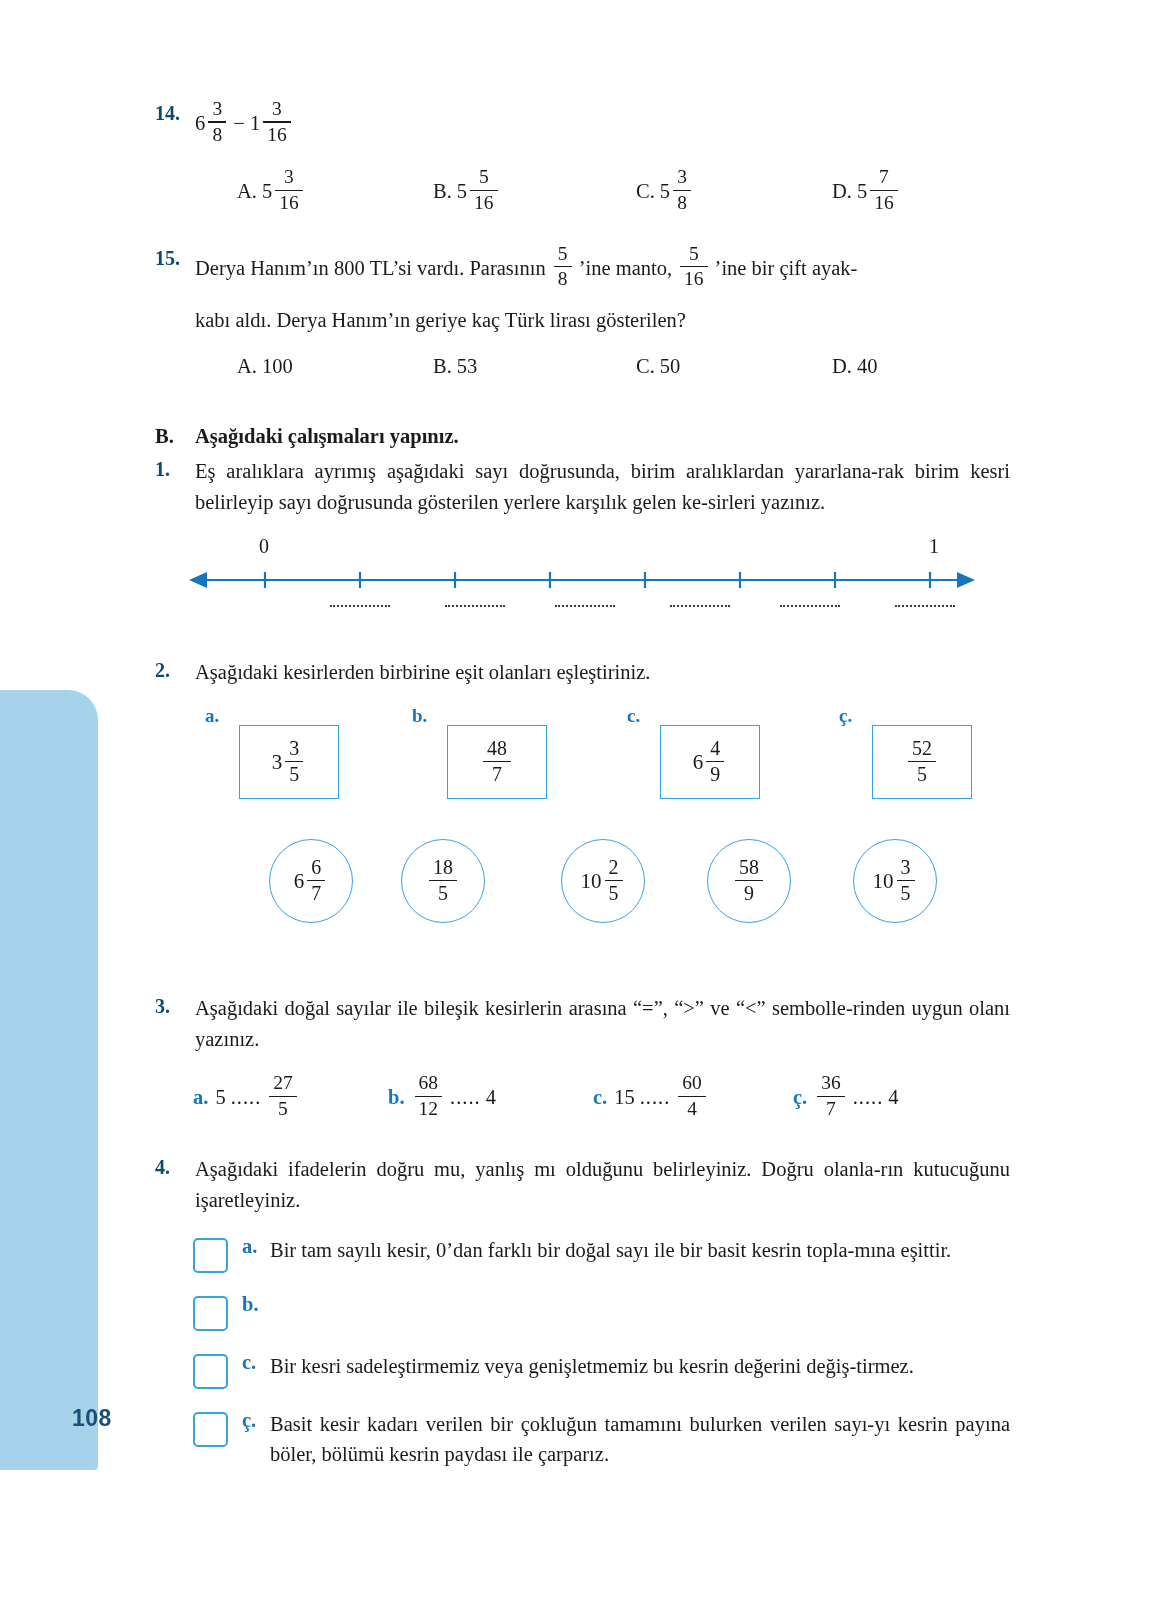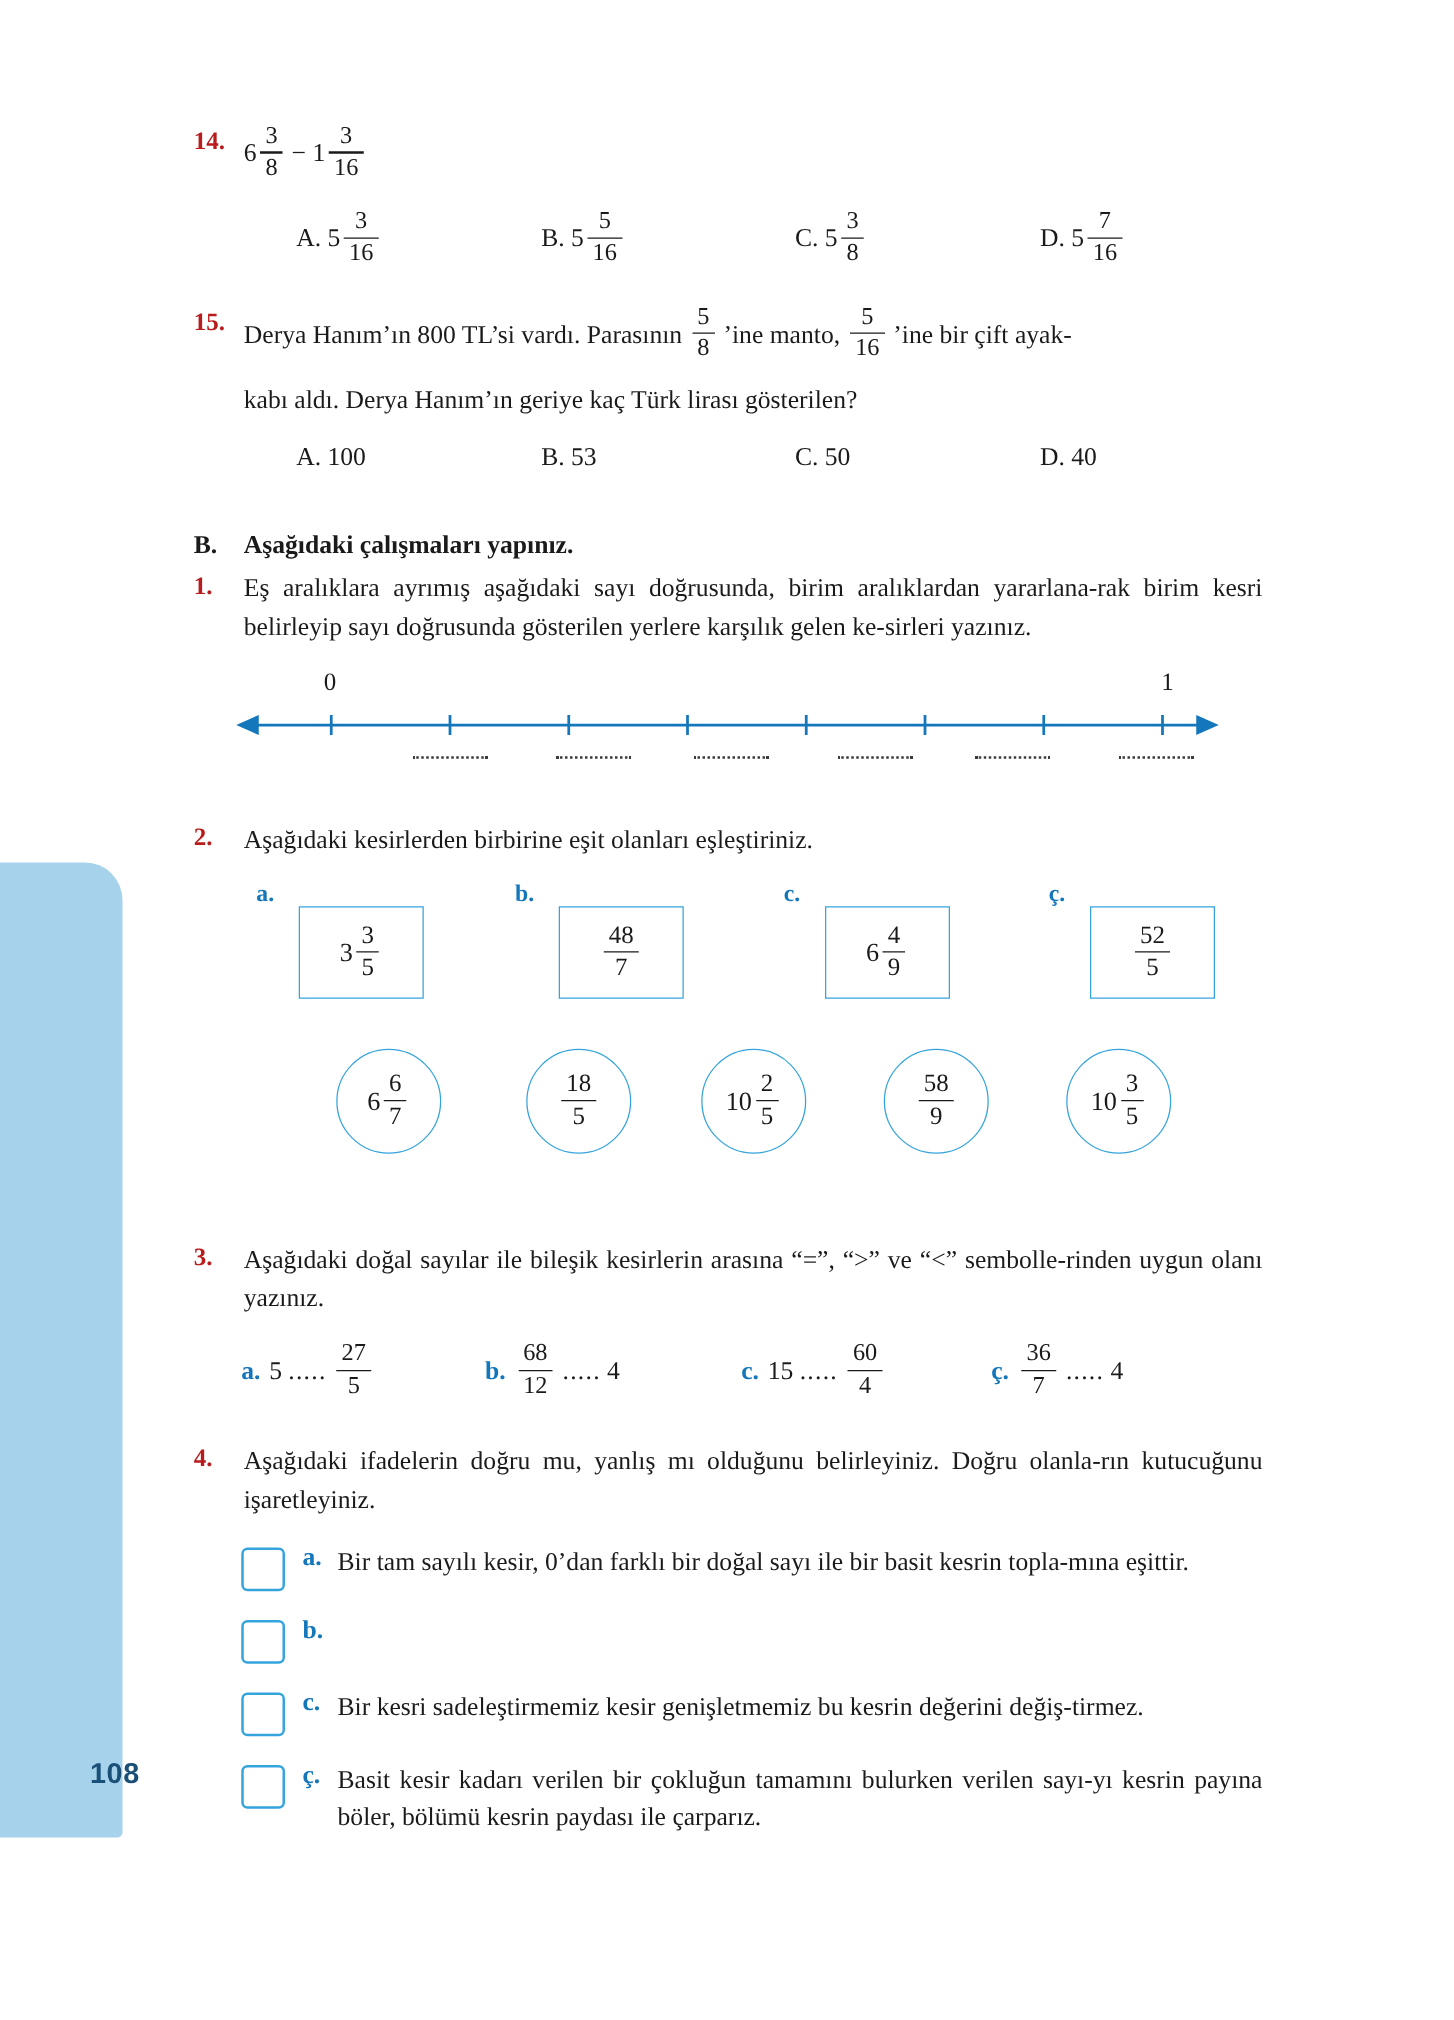--- a/index.html
+++ b/index.html
@@ -44,21 +44,21 @@
 
   .content {
     position: absolute;
     left: 155px;
     top: 100px;
     width: 855px;
   }
 
   
   .qnum {
-    color: #b91c1c;
+    color: #0c4a6e;
     font-weight: bold;
     font-family: "Liberation Serif", serif;
   }
   .row {
     display: flex;
     align-items: flex-start;
   }
   .num-col {
     width: 40px;
     flex: 0 0 40px;
@@ -495,21 +495,21 @@
         <div class="circ" style="left:92px">
           <span class="mixed">
             <span>6</span>
             <span class="frac">
               <span class="n">6</span>
               <span class="bar"></span>
               <span class="d">7</span>
             </span>
           </span>
         </div>
-        <div class="circ" style="left:244px">
+        <div class="circ" style="left:224px">
           <span class="mixed">
             <span class="frac">
               <span class="n">18</span>
               <span class="bar"></span>
               <span class="d">5</span>
             </span>
           </span>
         </div>
         <div class="circ" style="left:384px">
           <span class="mixed">
@@ -609,21 +609,21 @@
       </div>
 
       <div class="stmt">
         <div class="chk"></div>
         <div class="stmt-lbl">b.</div>
       </div>
 
       <div class="stmt">
         <div class="chk"></div>
         <div class="stmt-lbl">c.</div>
-        <div class="stmt-txt">Bir kesri sadeleştirmemiz kesir genişletmemiz bu kesrin değerini değiş-tirmez.</div>
+        <div class="stmt-txt">Bir kesri sadeleştirmemiz veya genişletmemiz bu kesrin değerini değiş-tirmez.</div>
       </div>
 
       <div class="stmt">
         <div class="chk"></div>
         <div class="stmt-lbl">ç.</div>
         <div class="stmt-txt">Basit kesir kadarı verilen bir çokluğun tamamını bulurken verilen sayı-yı kesrin payına böler, bölümü kesrin paydası ile çarparız.</div>
       </div>
     </div>
 
   </div>

